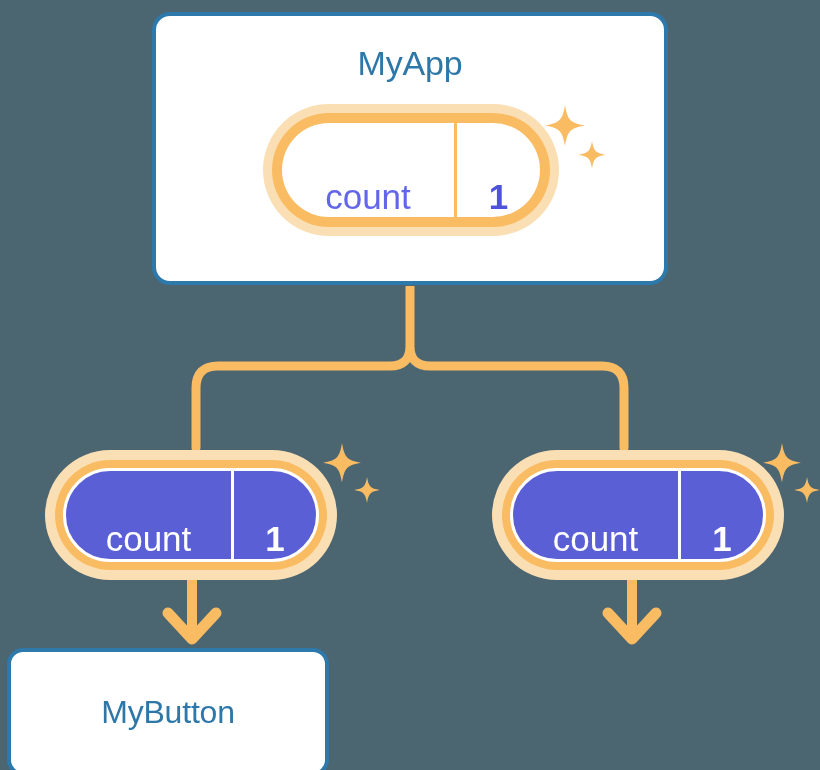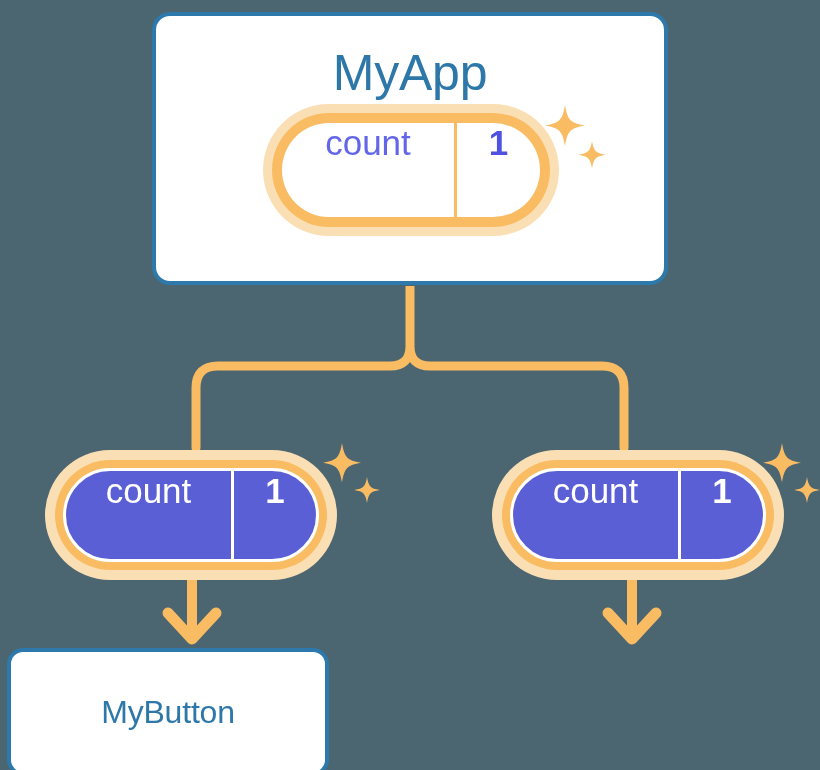--- a/index.html
+++ b/index.html
@@ -31,21 +31,21 @@
   
   .comp-card {
     position: absolute;
     background: #ffffff;
     border: 4px solid #2e79ab;
     border-radius: 16px;
     box-sizing: border-box;
   }
   .comp-title {
     color: #2d78a8;
-    font-size: 50px;
+    font-size: 34px;
     font-weight: 400;
     letter-spacing: -0.2px;
     text-align: center;
     white-space: nowrap;
   }
 
   
   #app-card {
     left: 152px;
     top: 12px;
@@ -89,21 +89,21 @@
   .pill-body {
     position: absolute;
     border-radius: 999px;
     box-sizing: border-box;
     display: flex;
     align-items: stretch;
     overflow: hidden;
   }
   .pill-key, .pill-val {
     display: flex;
-    align-items: flex-start;
+    align-items: flex-end;
     justify-content: center;
     box-sizing: border-box;
   }
   .pill-key { flex: 0 0 auto; }
   .pill-val { flex: 1 1 auto; }
 
   
   #app-pill { left: 263px; top: 104px; width: 296px; height: 132px; }
   #app-pill .pill-ring { left: 9px;  top: 9px;  right: 9px;  bottom: 9px;  background: #f9bc63; }
   #app-pill .pill-body { left: 19px; top: 19px; right: 19px; bottom: 19px; background: #ffffff; }

